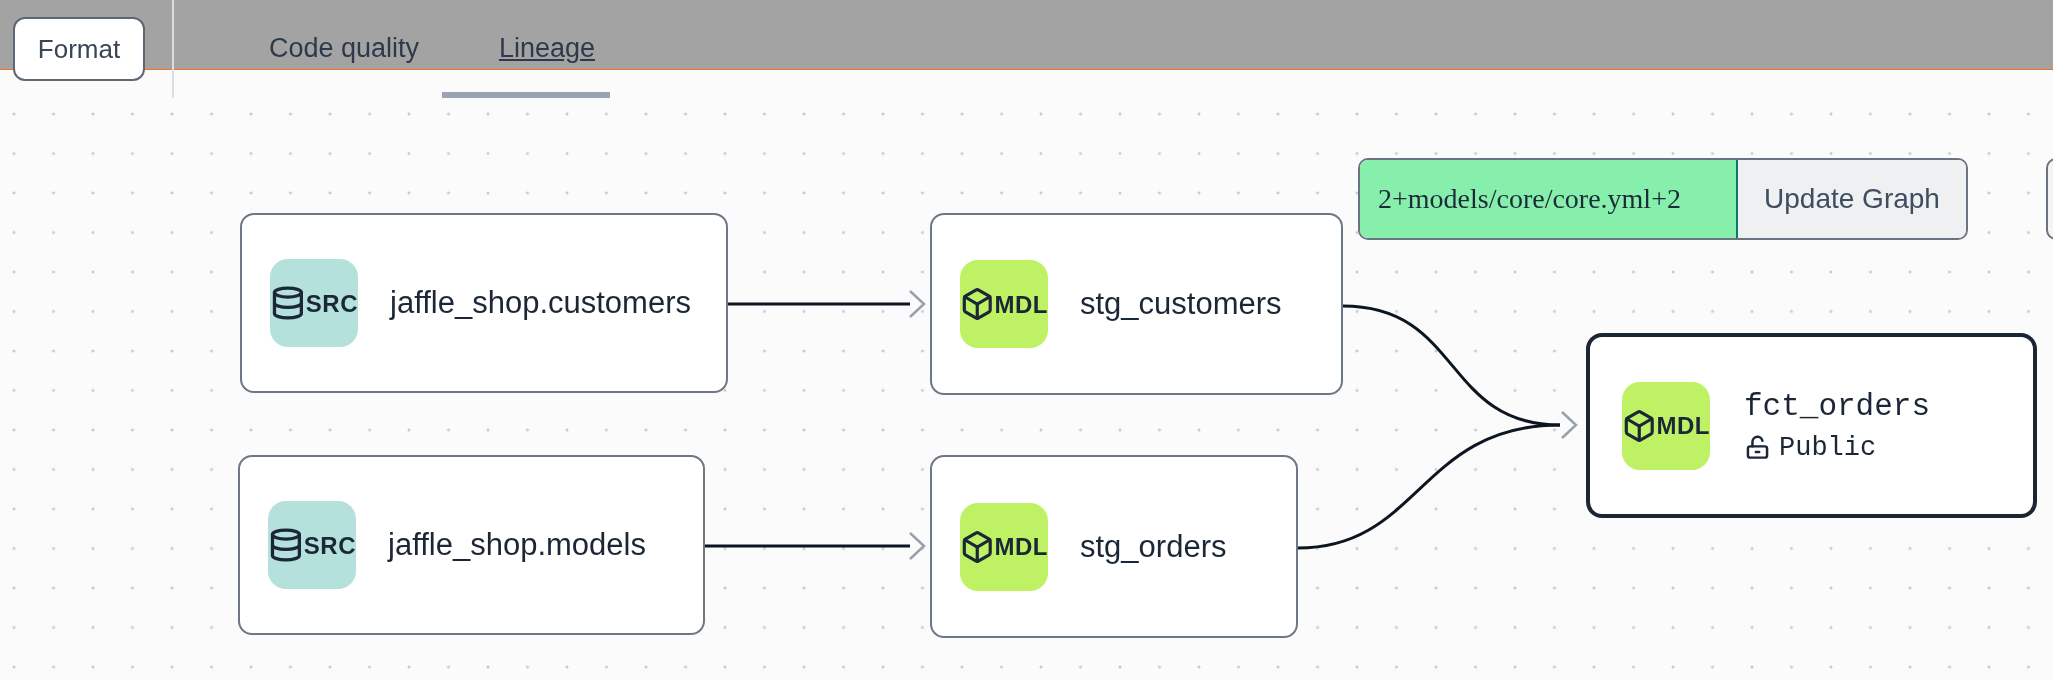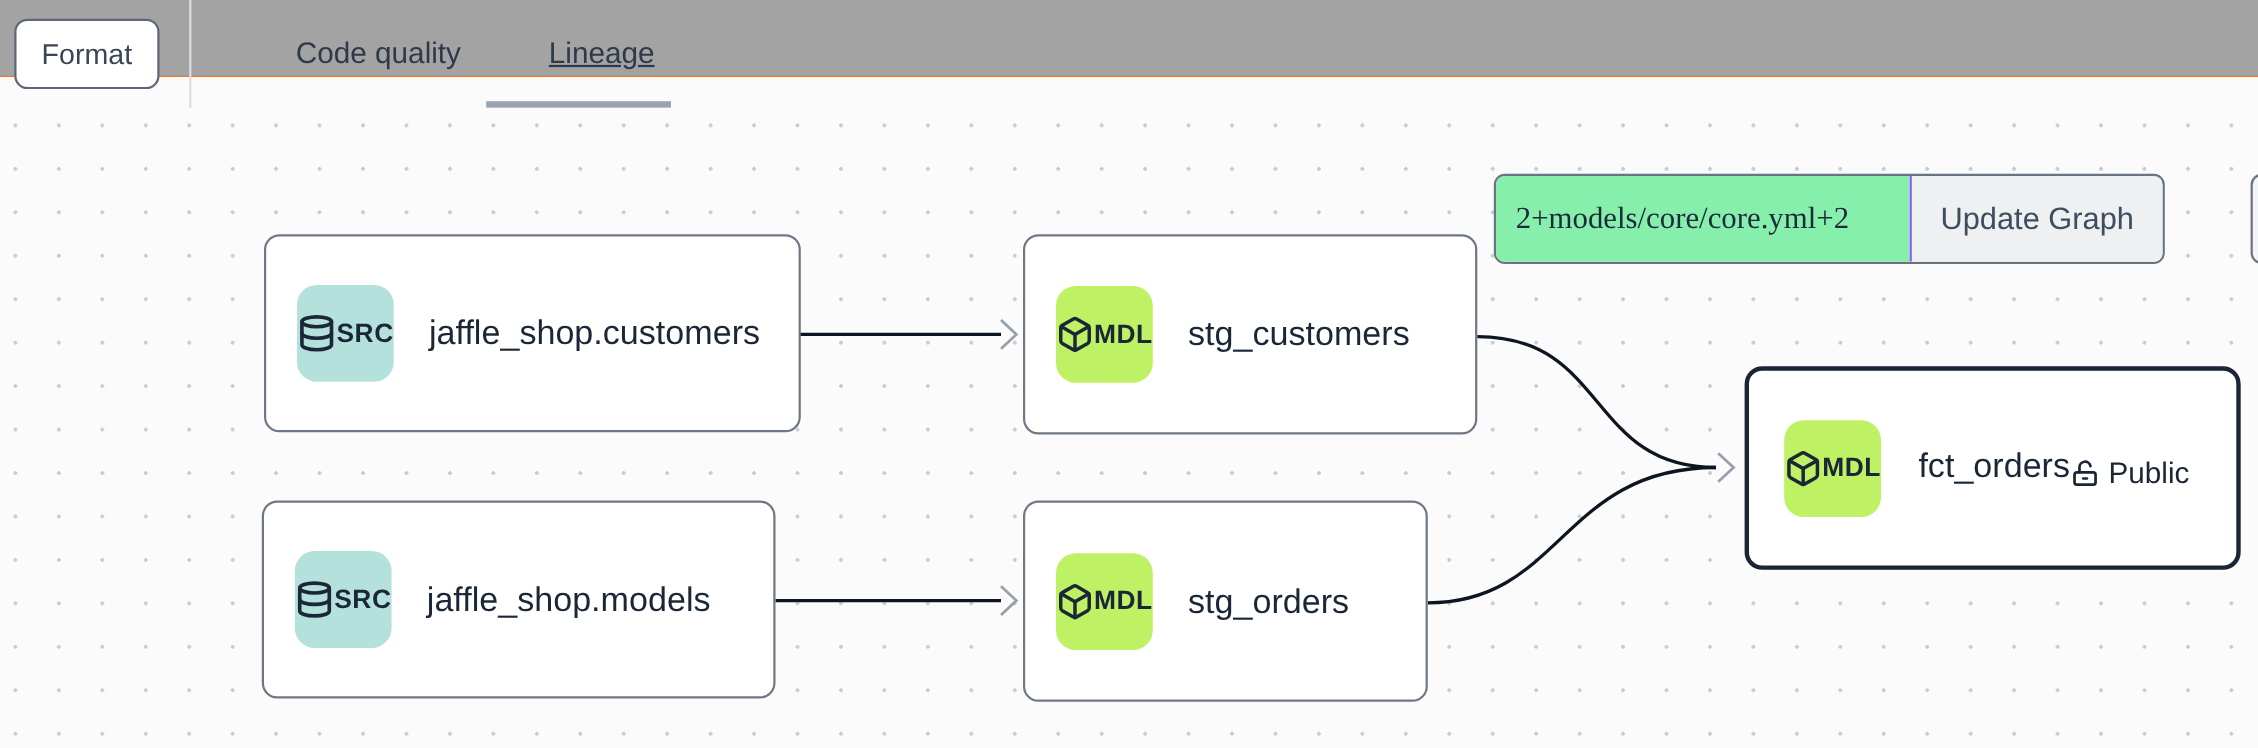--- a/index.html
+++ b/index.html
@@ -78,21 +78,21 @@
   .icon-badge {
     width: 88px; height: 88px; border-radius: 18px;
     display: flex; flex-direction: row;
     align-items: center; justify-content: center;
     color: #1b2736; flex: none;
   }
   .icon-badge svg { display: block; }
   .badge-type { font-size: 24px; font-weight: 600; letter-spacing: 0.5px; margin-top: 1px; }
   .badge-src { background: #b4e1dc; }
   .badge-mdl { background: #bef264; }
-  .node-text-col { display: flex; flex-direction: row; }
+  .node-text-col { display: flex; flex-direction: column; font-family: Liberation Mono, monospace; }
   .node-title { font-size: 31px; color: #1b2736; white-space: nowrap; }
   .access-row {
     display: flex; align-items: center; gap: 8px;
     margin-top: 9px; font-size: 27px; color: #1b2736;
   }
 
   
   .selector-group {
     position: absolute; left: 1358px; top: 60px;
     height: 82px;
@@ -107,21 +107,21 @@
     border: none; outline: none;
     background: #86efac;
     font-family: Liberation Serif, serif;
     font-size: 28px; color: #1d2a39;
     padding: 0 0 0 18px;
   }
   .update-btn {
     width: 230px; height: 78px;
     background: #eef0f2;
     border: none;
-    border-left: 2px solid #8b5cf6;
+    border-left: 2px solid #0f766e;
     font-family: inherit;
     font-size: 28px; color: #3f4d61;
     display: flex; align-items: center; justify-content: center;
     cursor: pointer;
   }
   .edge-partial-btn {
     position: absolute; left: 2046px; top: 60px;
     width: 42px; height: 82px;
     background: #f3f4f6;
     border: 2px solid #6a7380;

